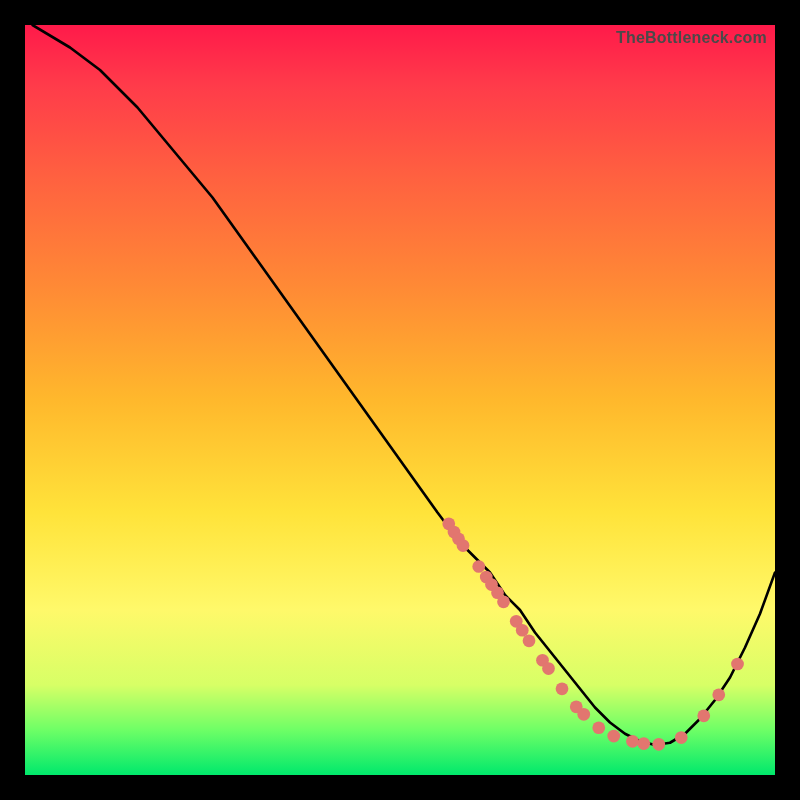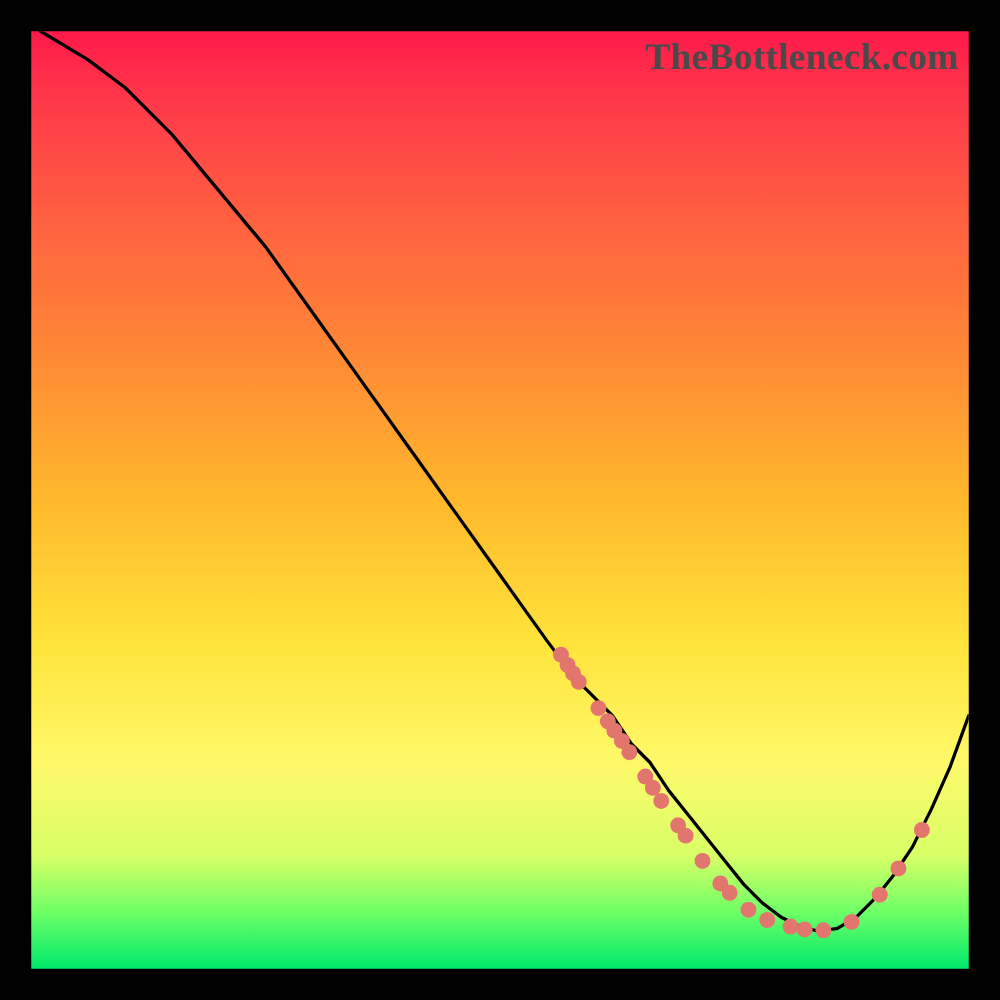--- a/index.html
+++ b/index.html
@@ -34,25 +34,24 @@
       #d7ff66 88%,
       #6eff66 94%,
       #00e86c 100%
     );
   }
   .watermark {
     position: absolute;
     top: 4px;
     right: 8px;
     color: #4a4a4a;
-    font-size: 30px;
+    font-size: 16px;
     font-weight: 600;
     letter-spacing: 0.2px;
     user-select: none;
-    font-family: Liberation Serif, serif;
   }
   svg.overlay {
     position: absolute;
     inset: 0;
     width: 750px;
     height: 750px;
     display: block;
   }
 </style>
 </head>

